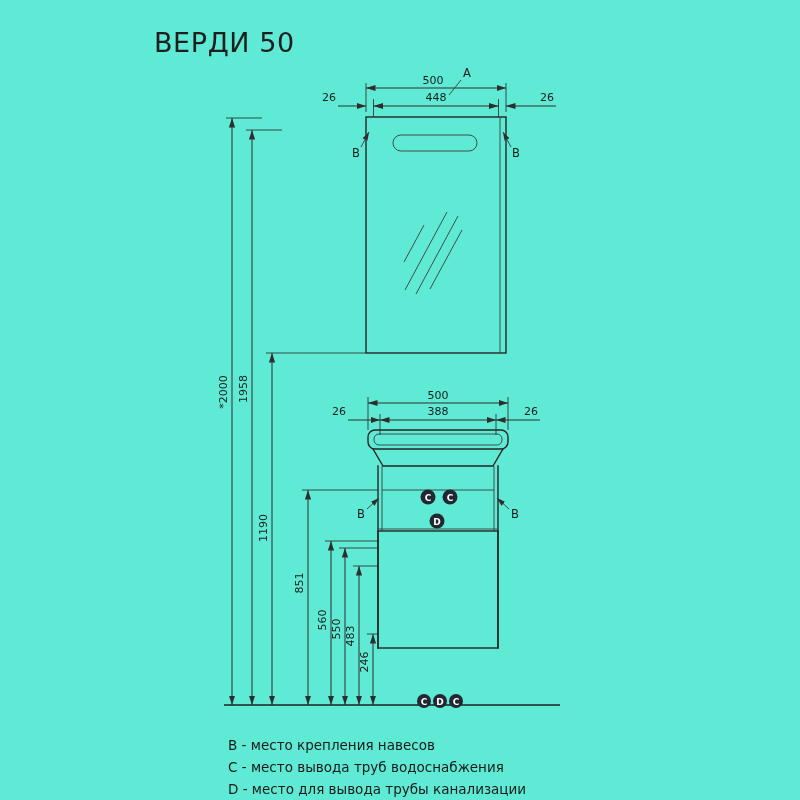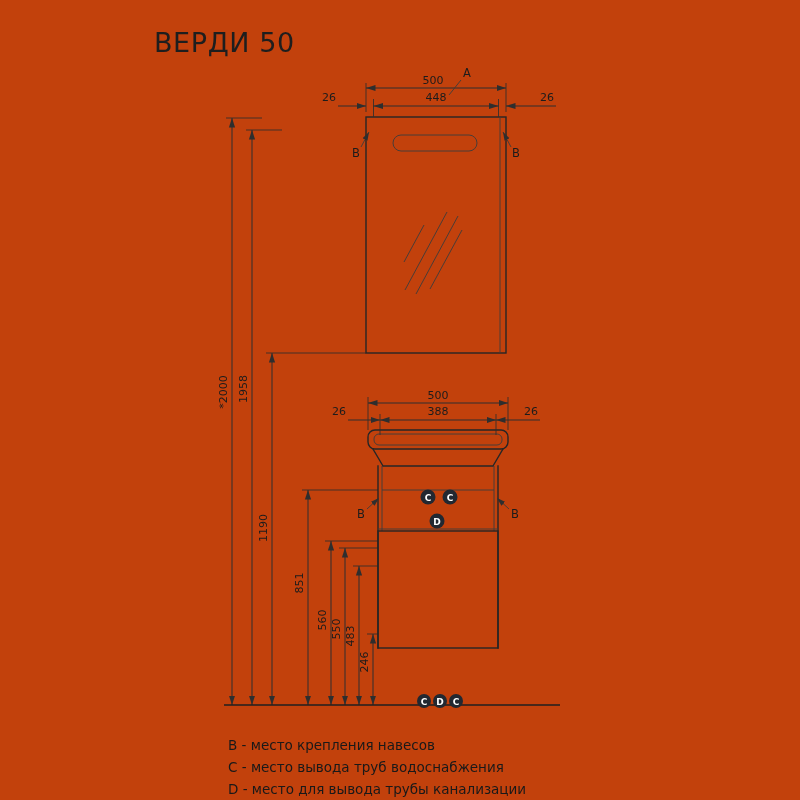--- a/index.html
+++ b/index.html
@@ -1,17 +1,17 @@
 <!DOCTYPE html>
 <html><head>
 <meta charset="utf-8">
 <style>
   html,body{margin:0;padding:0;background:#ffffff;}
   .canvas{
-    width:800px;height:800px;background:#c2410c;position:relative;overflow:hidden;
+    width:800px;height:800px;background:#5eead4;position:relative;overflow:hidden;
     font-family:"DejaVu Sans","Liberation Sans",sans-serif;
   }
   svg{display:block;}
   .obj{stroke:#262626;stroke-width:1.4;fill:none;stroke-linecap:square;}
   .thin{stroke:#3c3c3c;stroke-width:0.9;fill:none;}
   .dim{stroke:#2e2e2e;stroke-width:1;fill:none;}
   .ext{stroke:#2e2e2e;stroke-width:0.85;fill:none;}
   .floor{stroke:#1f1f1f;stroke-width:1.6;fill:none;}
   .dim-t{font-size:11px;fill:#1c1c1c;}
   .lbl{font-size:11.5px;fill:#1c1c1c;}

